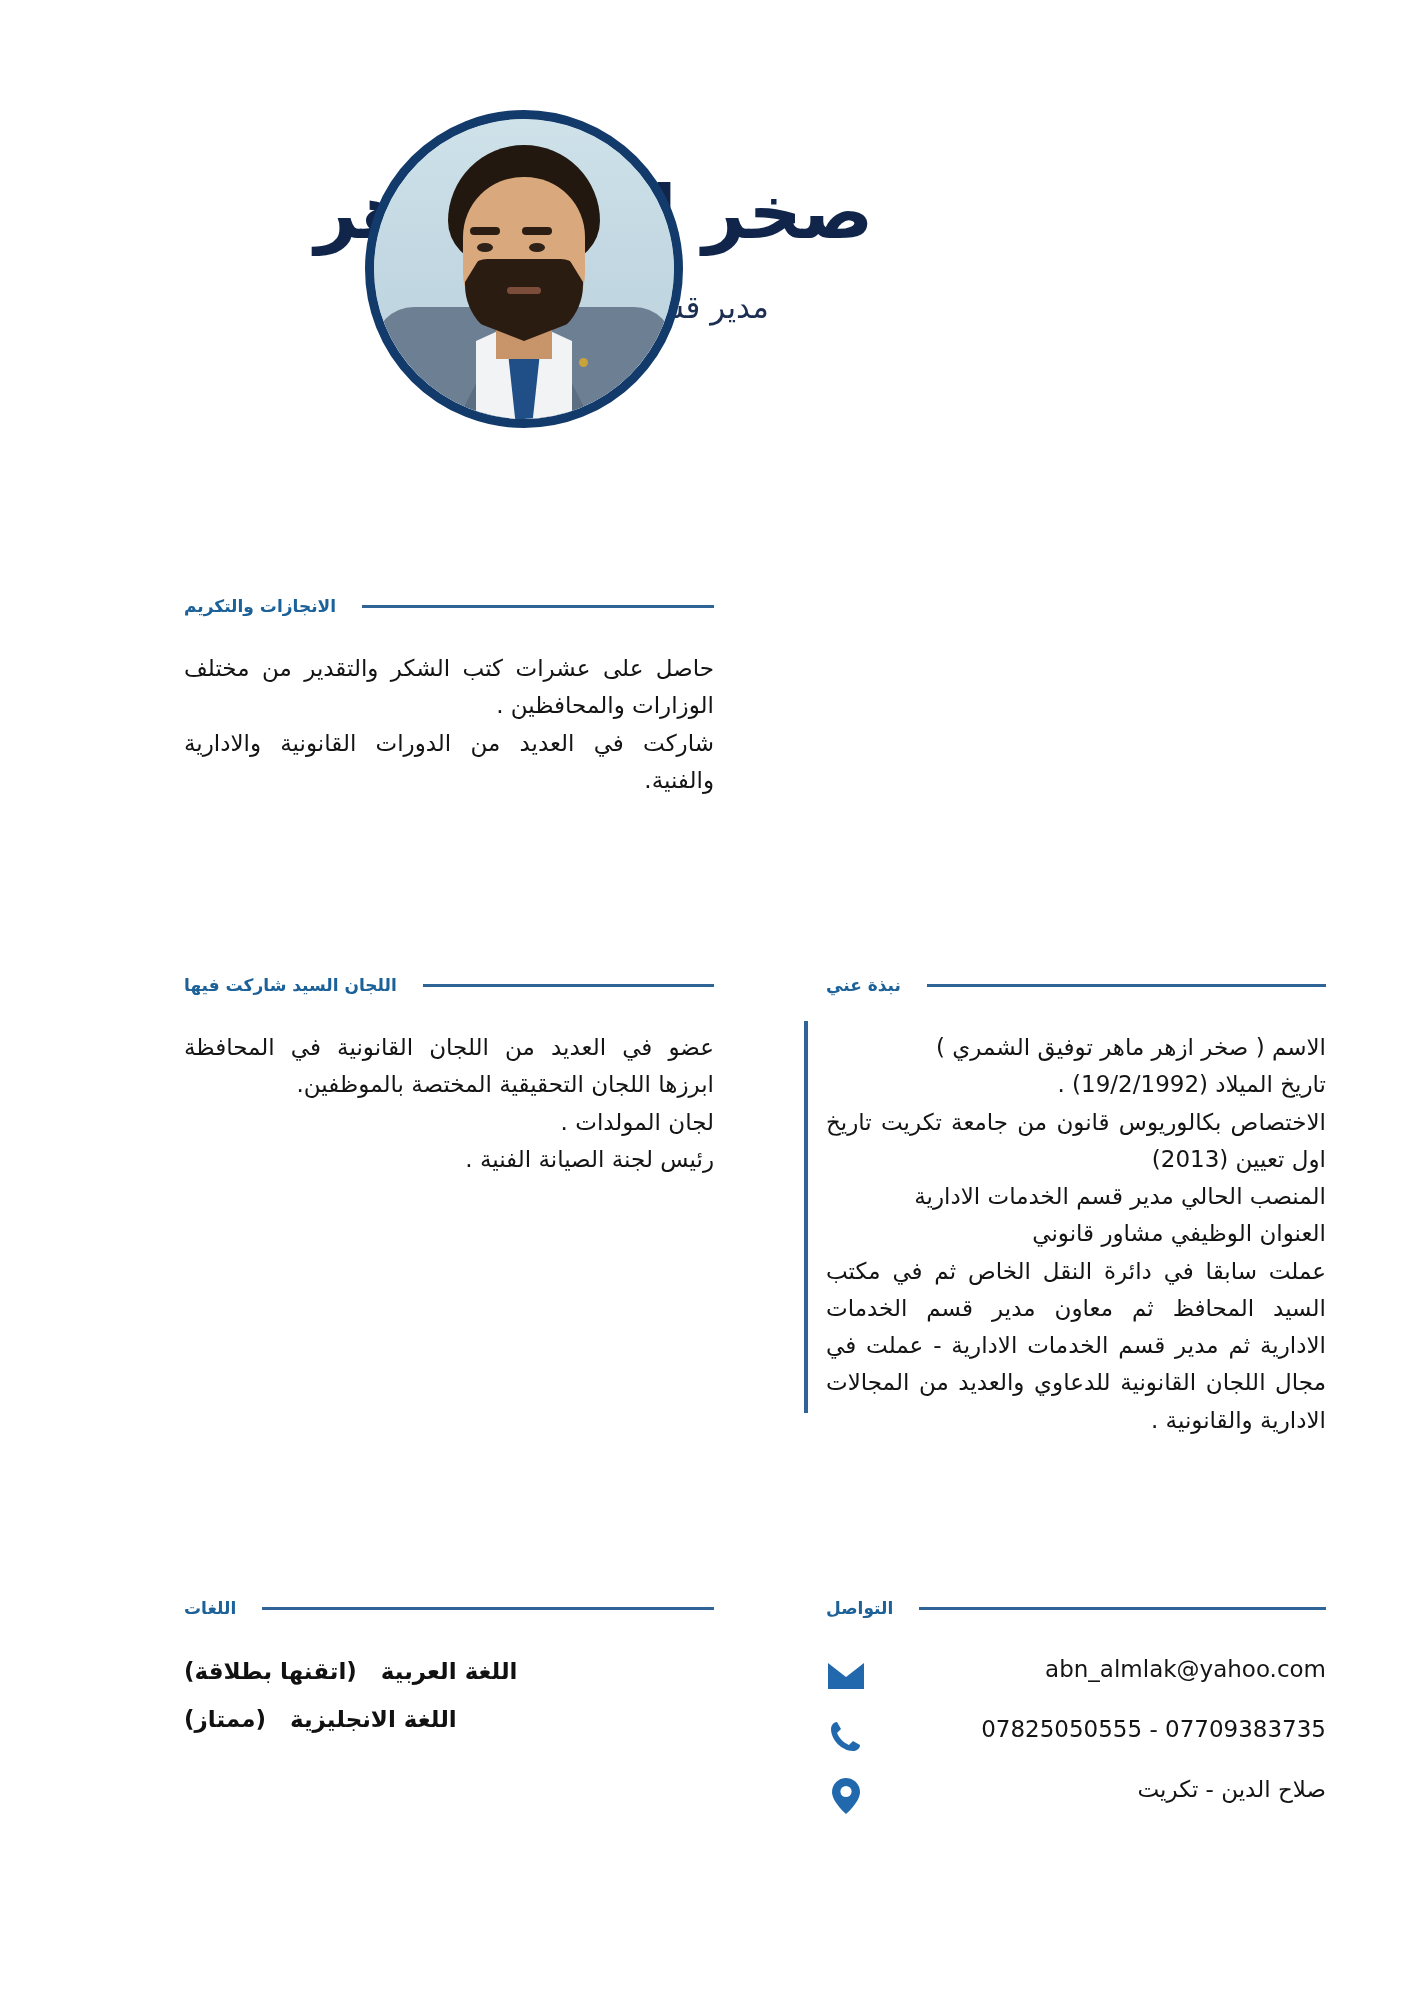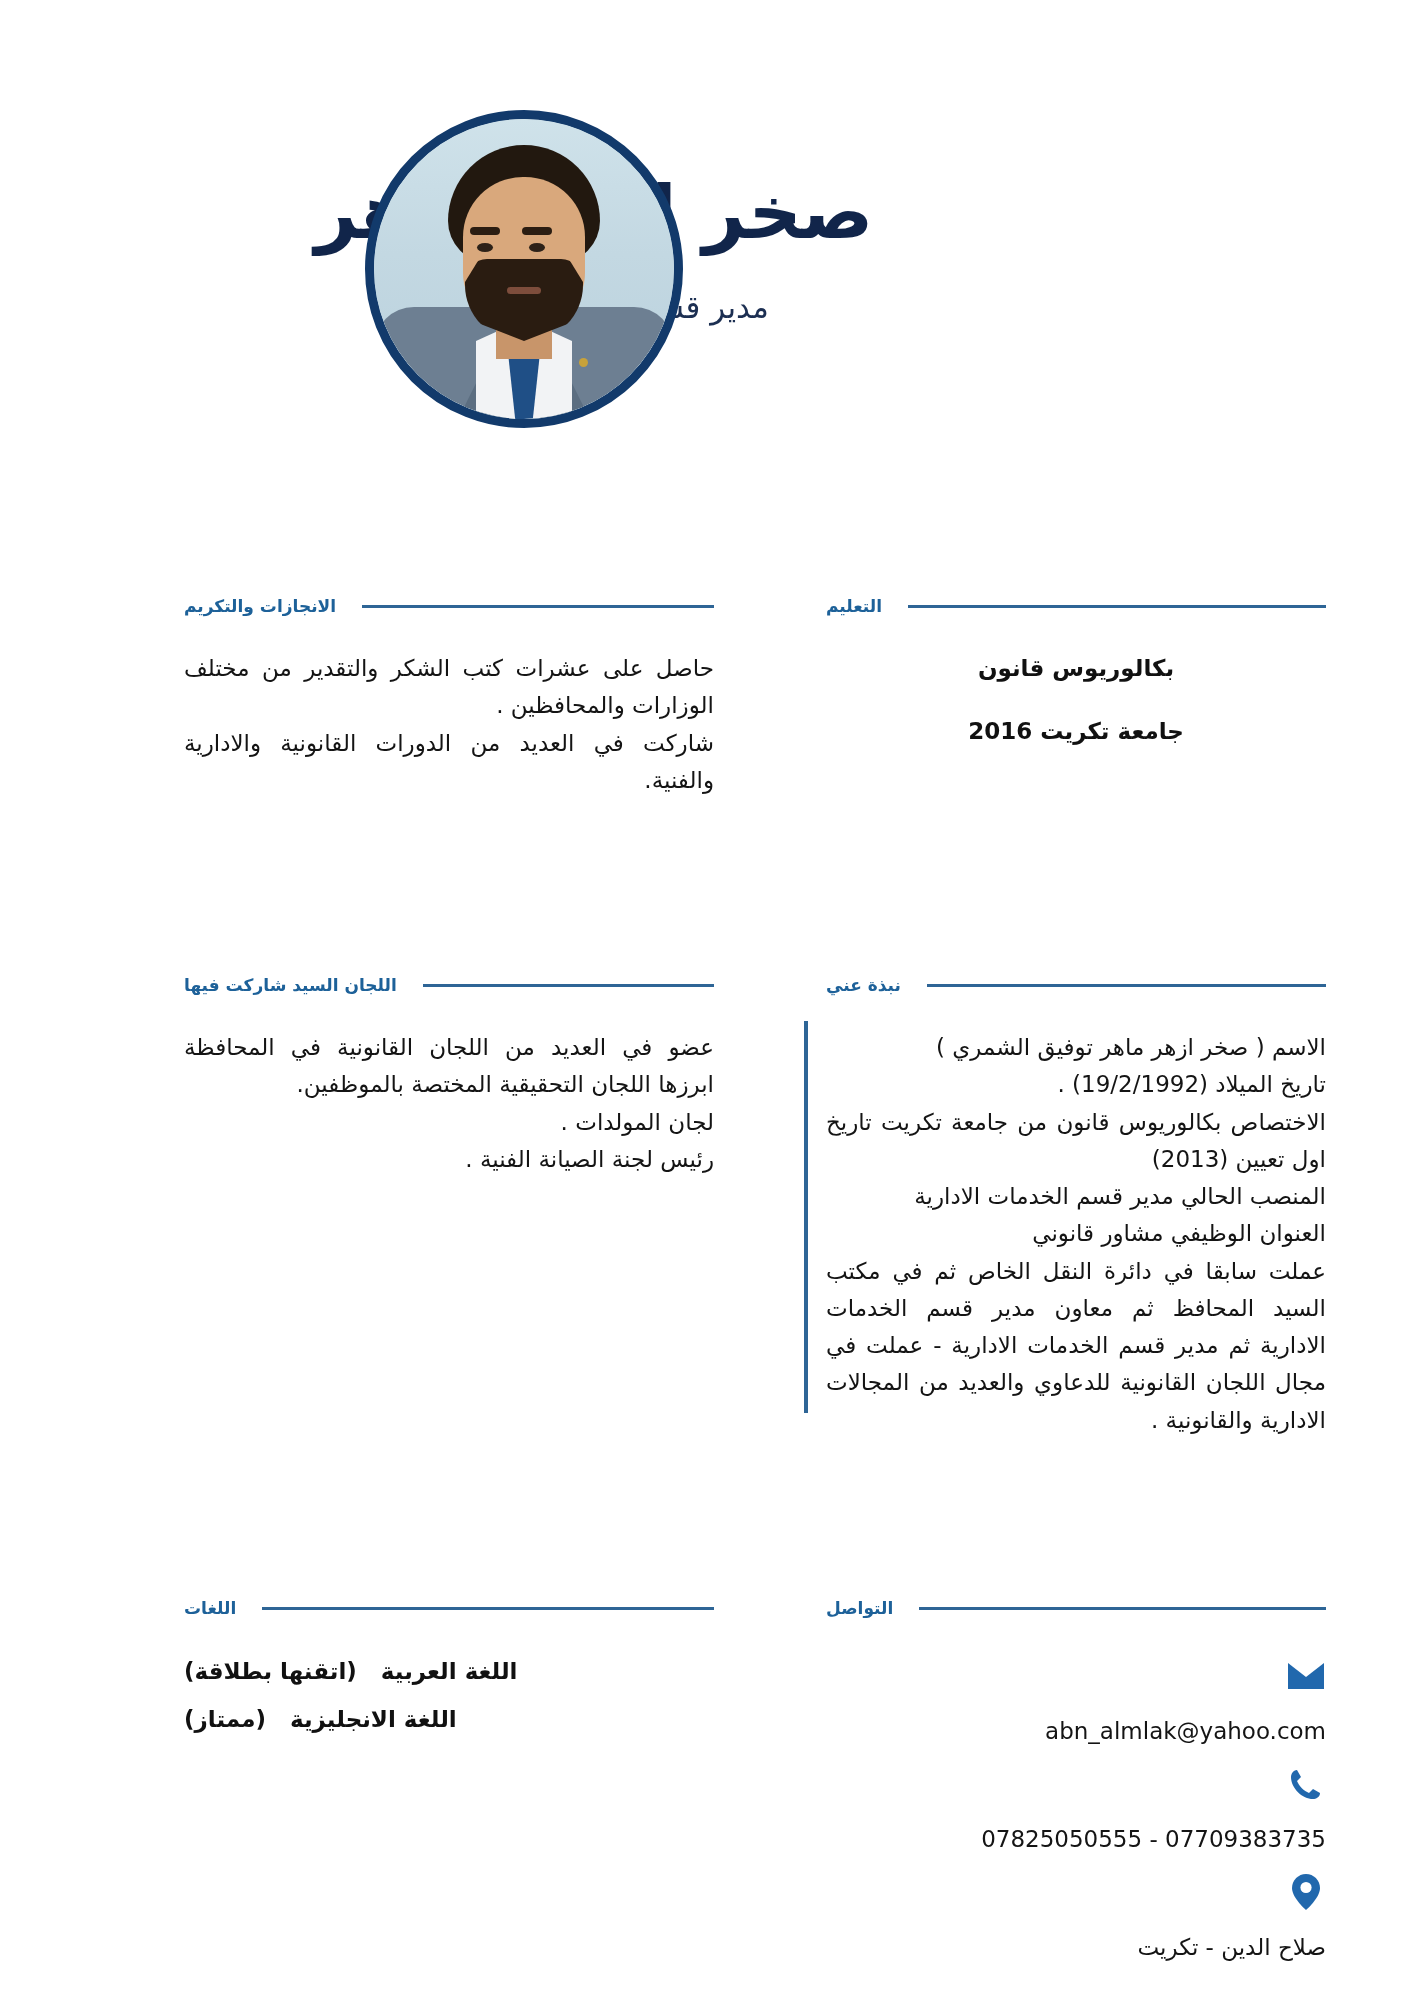--- a/index.html
+++ b/index.html
@@ -231,22 +231,22 @@
     background: #2e6596;
   }
 
   
   .contact-list {
     margin-top: 38px;
     direction: rtl;
   }
   .contact-row {
     display: flex;
-    flex-direction: column;
-    align-items: flex-end;
+    flex-direction: row;
+    align-items: flex-start;
     justify-content: flex-start;
     gap: 22px;
     margin-bottom: 20px;
     direction: ltr;
   }
   .contact-row:last-child { margin-bottom: 0; }
 
   .c-icon {
     width: 40px;
     height: 40px;
@@ -302,30 +302,20 @@
         <div class="ph-brow-l"></div>
         <div class="ph-brow-r"></div>
         <div class="ph-eye-l"></div>
         <div class="ph-eye-r"></div>
         <div class="ph-beard"></div>
         <div class="ph-mouth"></div>
       </div>
     </div>
   </div>
 
-  <div class="section" style="top:596px; right:88px; width:500px;">
-    <div class="sec-head">
-      <div class="sec-title">التعليم</div>
-      <div class="sec-rule"></div>
-    </div>
-    <div class="sec-body">
-      <div class="edu-line">بكالوريوس قانون</div>
-      <div class="edu-line">جامعة تكريت   2016</div>
-    </div>
-  </div>
 
   <div class="section" style="top:596px; right:700px; width:530px;">
     <div class="sec-head">
       <div class="sec-title">الانجازات والتكريم</div>
       <div class="sec-rule"></div>
     </div>
     <div class="sec-body">
       <p>حاصل على عشرات كتب الشكر والتقدير من مختلف الوزارات والمحافظين .</p>
       <p>شاركت في العديد من الدورات القانونية والادارية والفنية.</p>
     </div>

